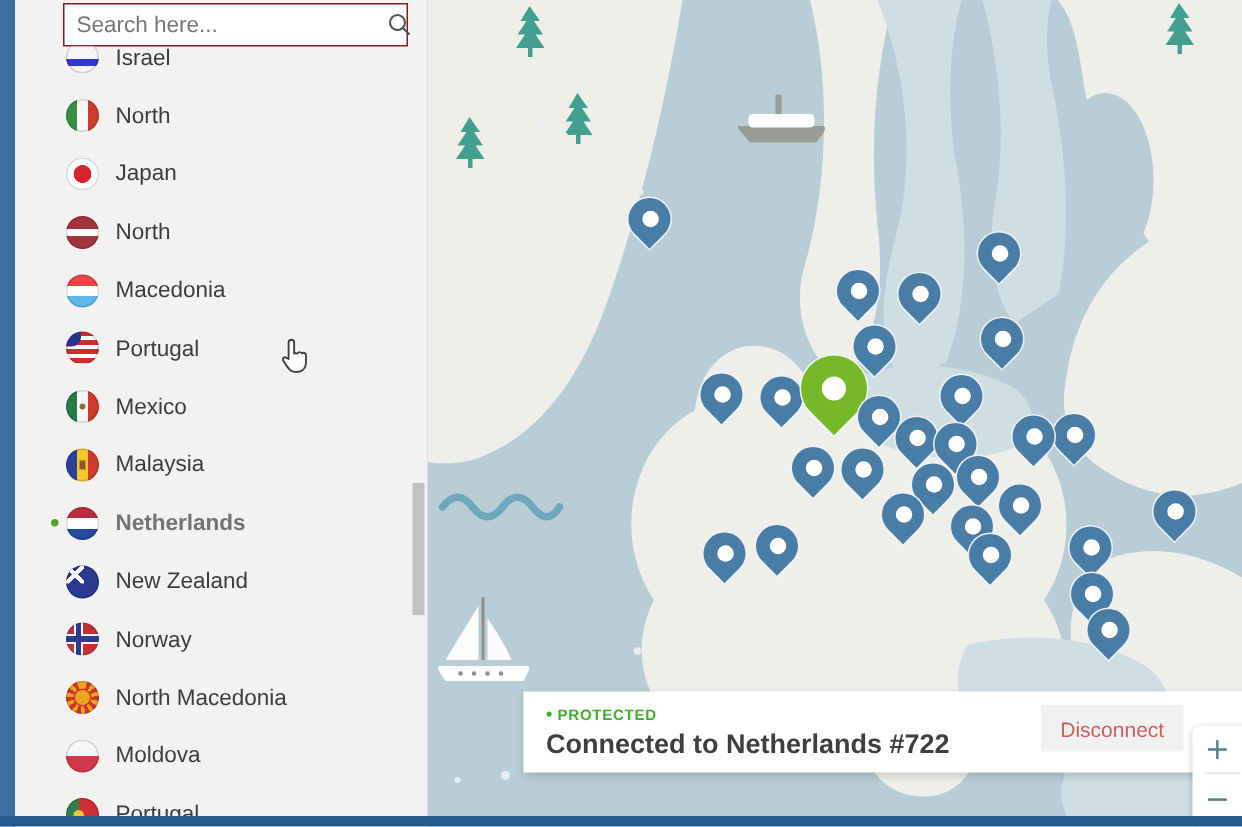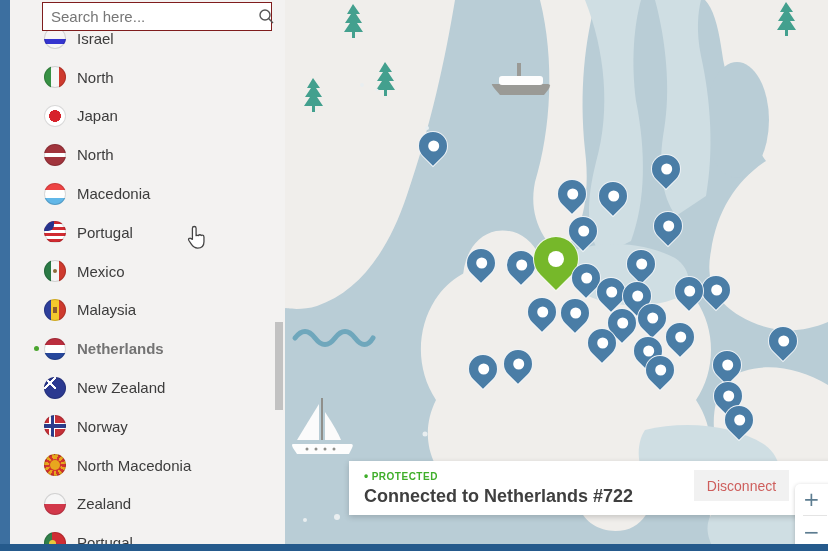--- a/index.html
+++ b/index.html
@@ -262,21 +262,21 @@
           <div class="country-row">
             <span class="flag flag-norway"></span>
             <span class="country-label">Norway</span>
           </div>
           <div class="country-row">
             <span class="flag flag-north-macedonia"></span>
             <span class="country-label">North Macedonia</span>
           </div>
           <div class="country-row">
             <span class="flag flag-poland"></span>
-            <span class="country-label">Zealand</span>
+            <span class="country-label">Moldova</span>
           </div>
           <div class="country-row">
             <span class="flag flag-portugal"></span>
             <span class="country-label">Portugal</span>
           </div>
         </div>
     </div>
     <div class="scroll-thumb"></div>
   </div>
 

